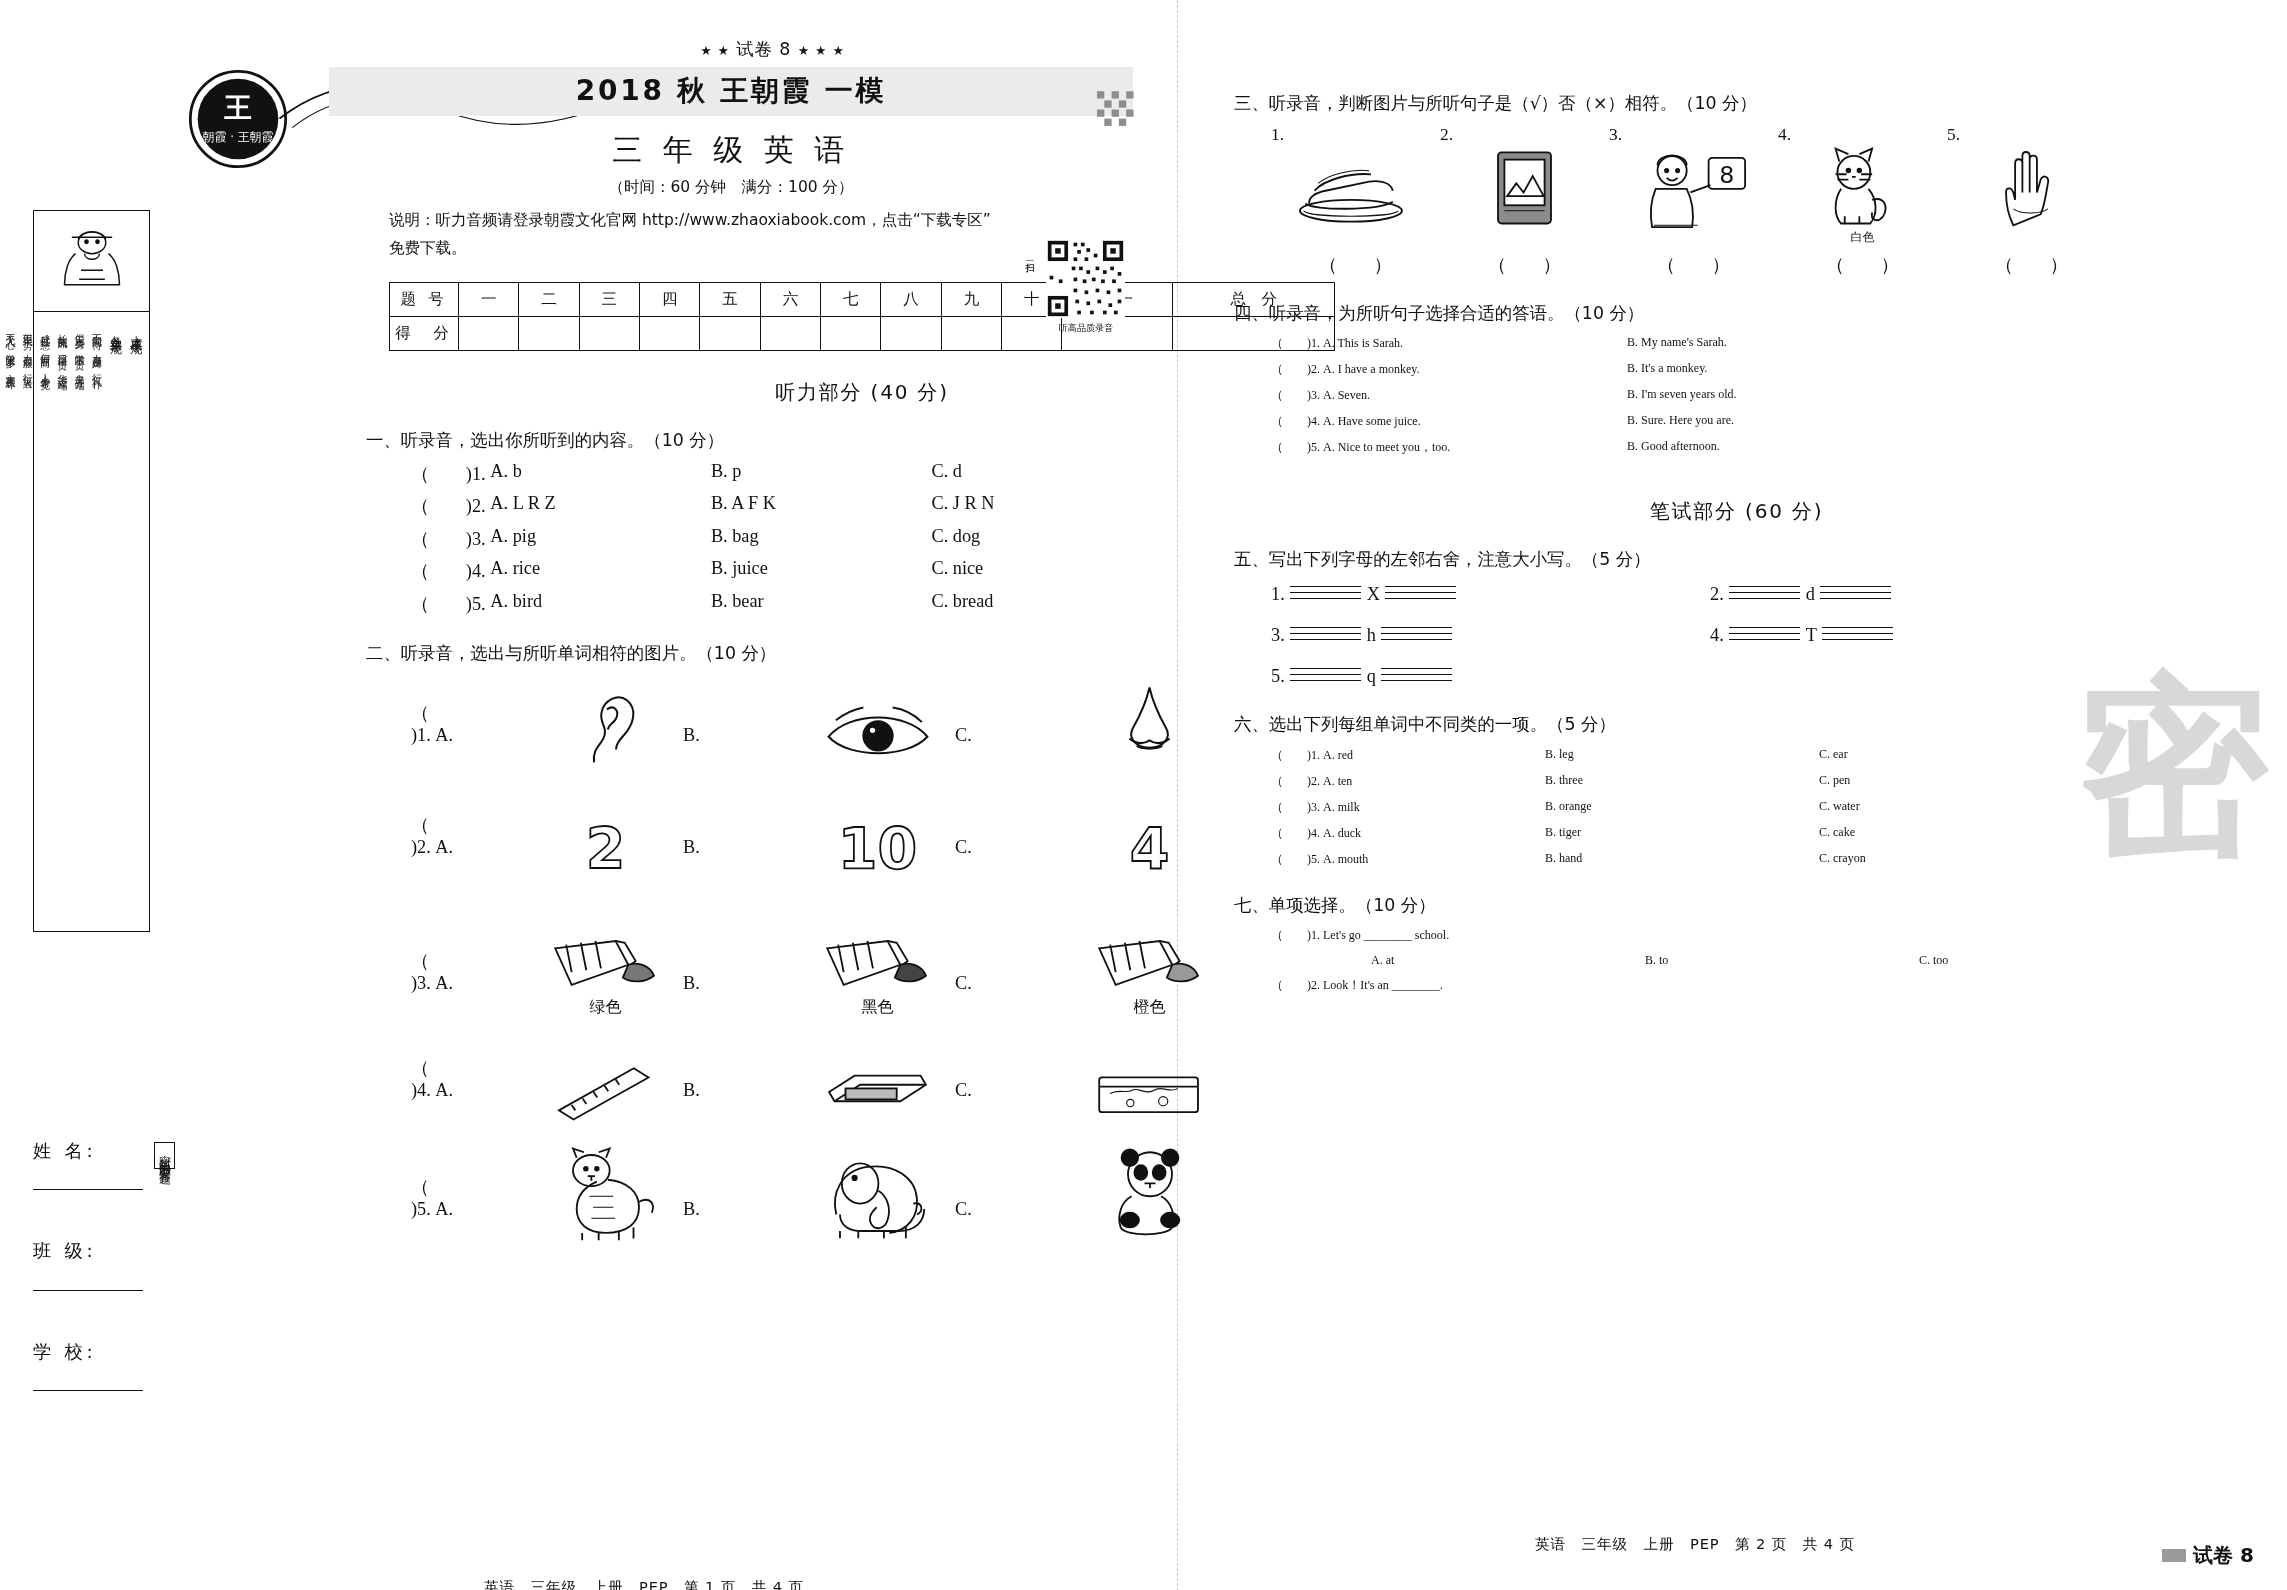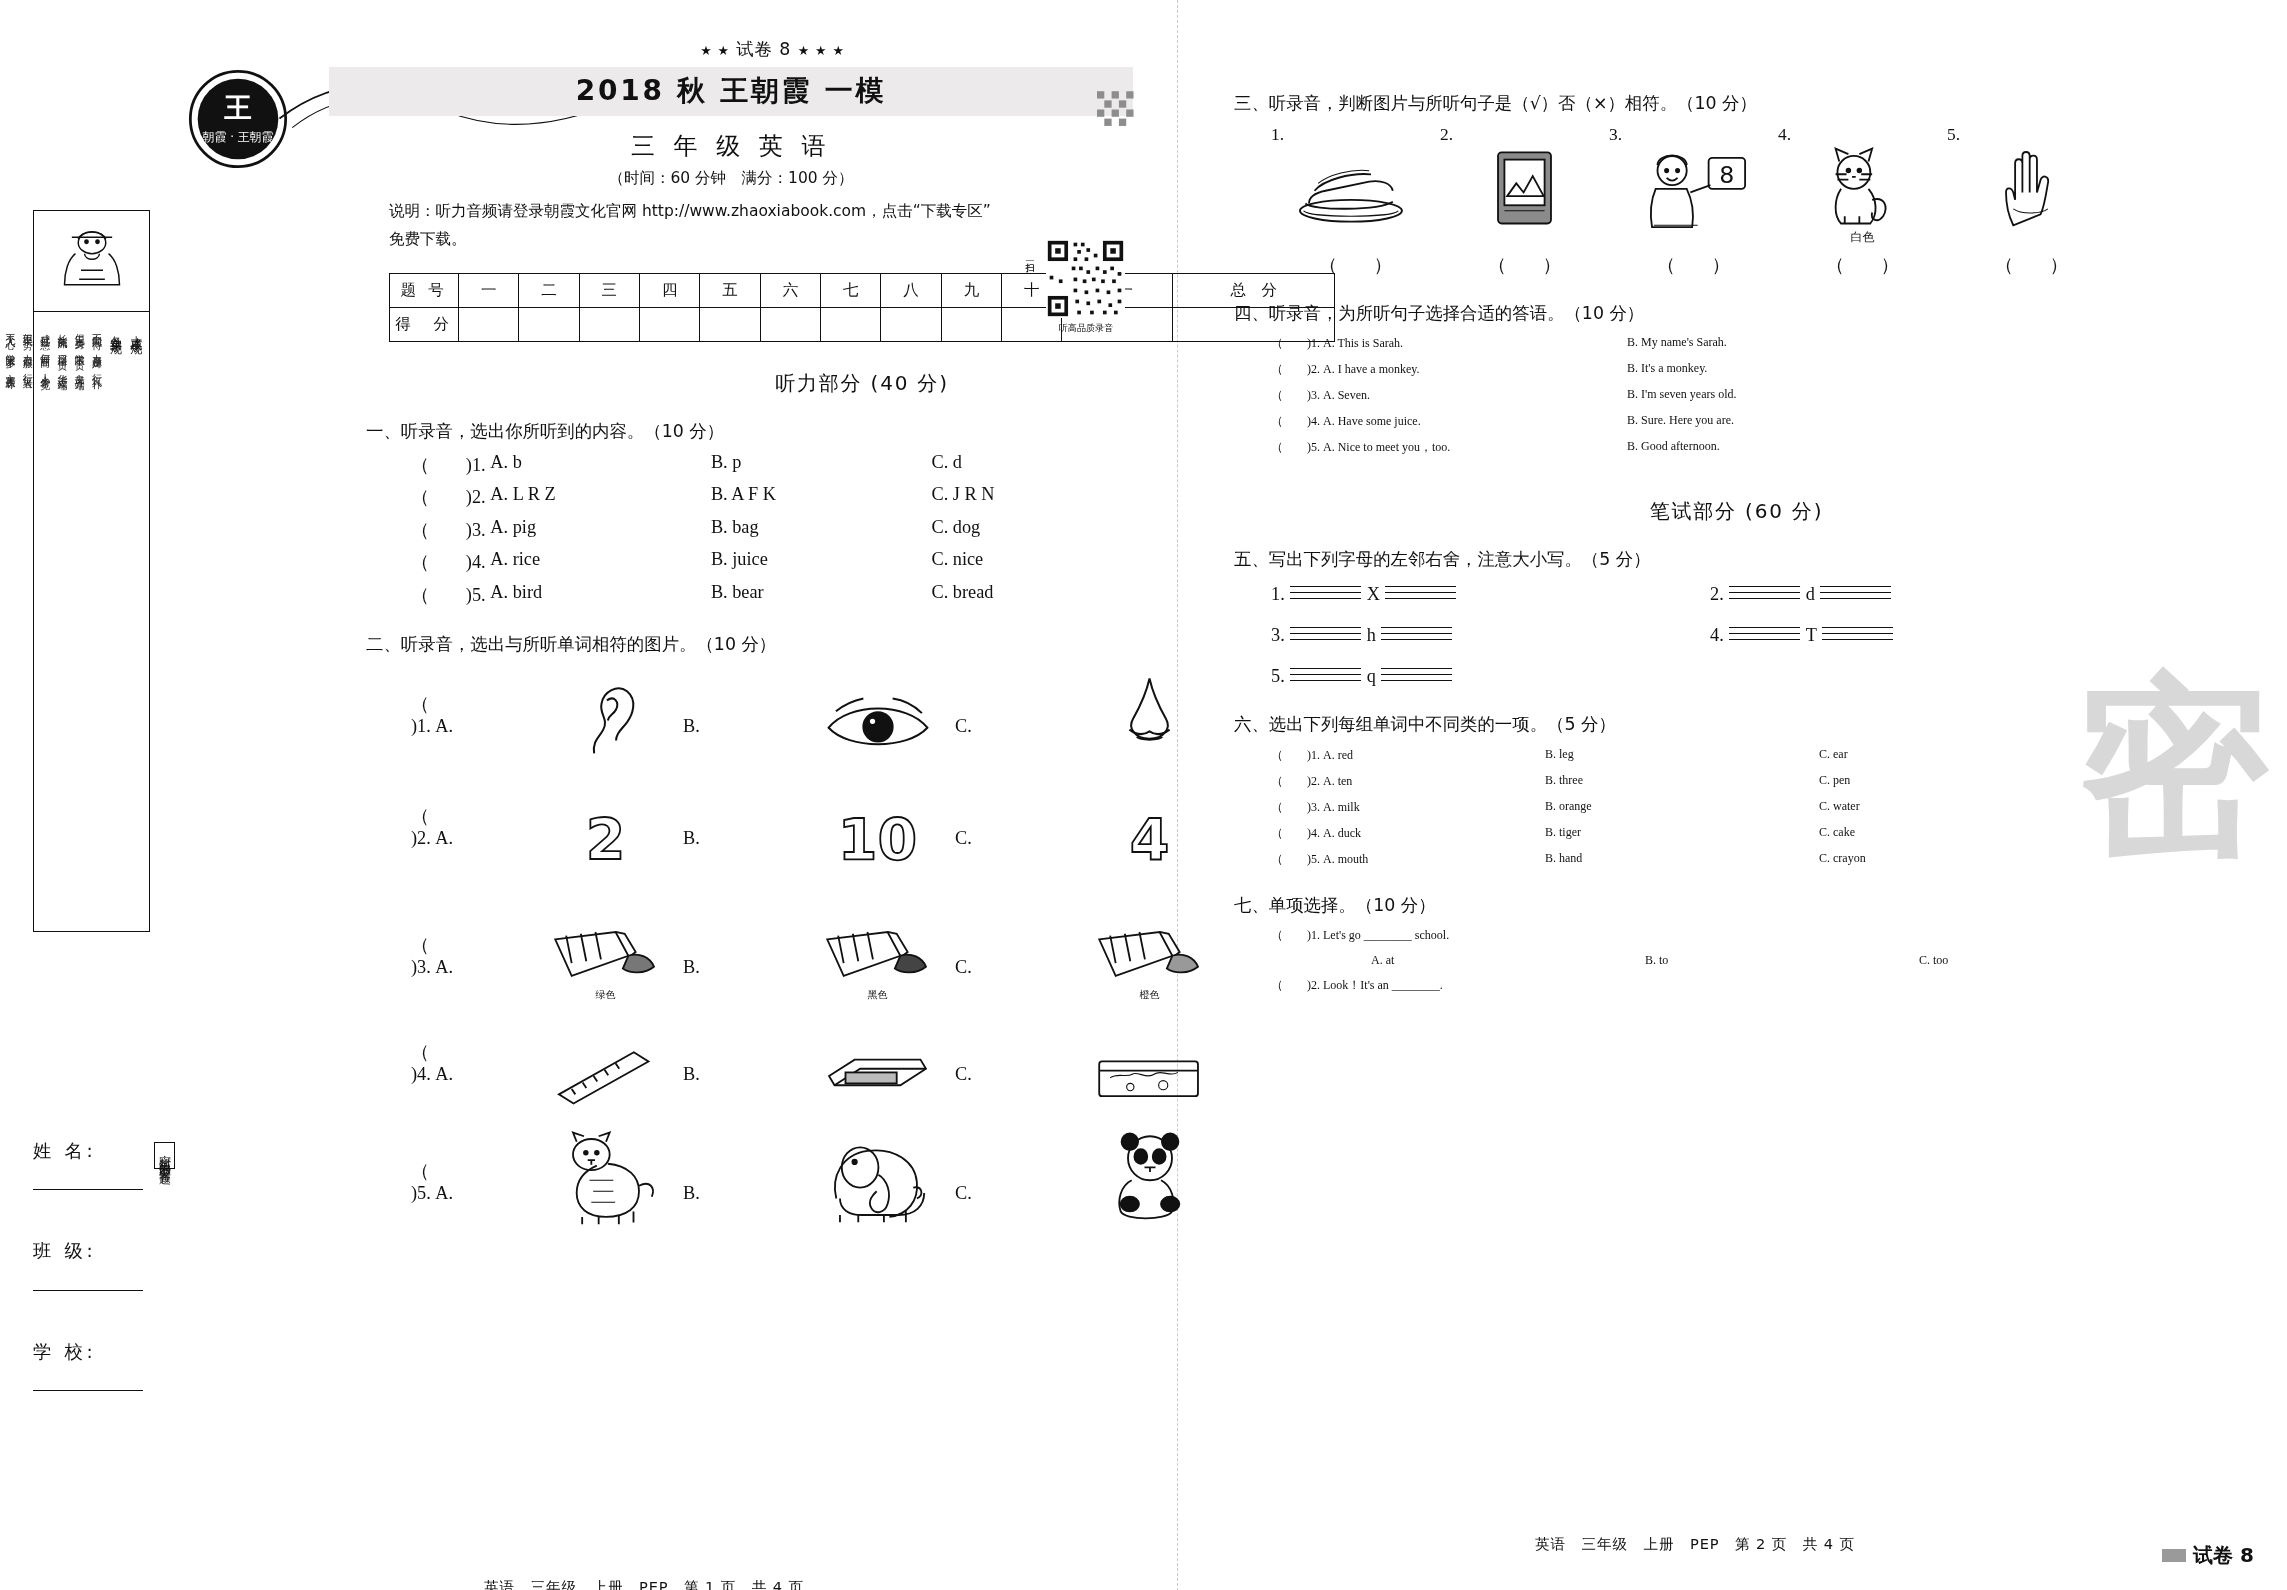--- a/index.html
+++ b/index.html
@@ -80,21 +80,21 @@
     font-size:28px; letter-spacing:2.7px; font-family:"DejaVu Sans", sans-serif;
     font-weight:bold;
     text-align:right;
   }
   .checker {
     position:absolute; right:-5.5px; bottom:-12.8px; width:42px; height:37px;
   }
 
   .sub-title {
     text-align:center; margin:14.6px 0 0 146px; width:804px;
-    font-size:24px; letter-spacing:5.5px; font-family:"DejaVu Sans", sans-serif;
+    font-size:30px; letter-spacing:5.5px; font-family:"DejaVu Sans", sans-serif;
   }
   .time-line {
     text-align:center; margin:5.5px 0 0 146px; width:804px;
     font-size:15.5px; font-family:"DejaVu Sans", sans-serif;
   }
   .explain {
     margin:9.1px 0 0 206px; width:694px; font-size:15.5px; line-height:1.8;
     font-family:"DejaVu Sans", sans-serif;
   }
   .qr {
@@ -129,21 +129,21 @@
     display:flex; margin-left:228px; font-size:18.3px; padding:3.7px 0;
     font-family:"Liberation Serif", serif;
   }
   .opt-row .num { width:82px; }
   .opt-row .o { width:228px; }
 
   .pic-row { display:flex; margin-left:228px; margin-top:12.8px; align-items:flex-end; }
   .pic-cell { width:292px; display:flex; align-items:flex-end;gap:44px; }
   .pic-cell .lbl { font-size:18.3px; width:73px; padding-bottom:24px; }
   .pic-box { width:155px; height:88px; display:flex; align-items:flex-end; justify-content:center; }
-  .caption { text-align:center; font-size:10px; margin-top:3.7px; font-family:"DejaVu Sans", sans-serif; }
+  .caption { text-align:center; font-size:16px; margin-top:3.7px; font-family:"DejaVu Sans", sans-serif; }
 
   .bignum { font-size:57px; font-weight:bold; font-family:"DejaVu Sans", sans-serif;
             -webkit-text-stroke:1.8px #111; color:#fff; }
 
   .footer-left {
     position:absolute; left:484px; top:1578px; font-size:14.6px;
     letter-spacing:0.9px; font-family:"DejaVu Sans", sans-serif;
   }
 
   

